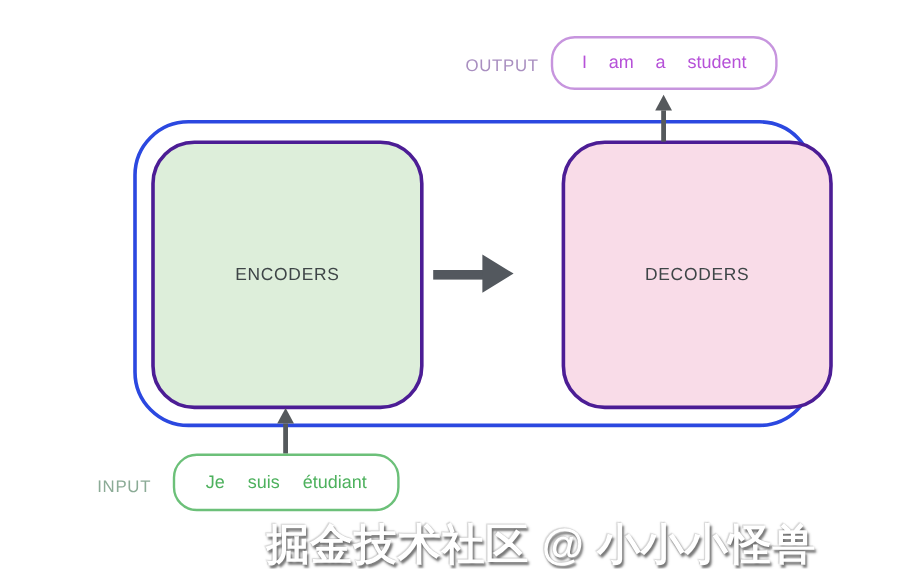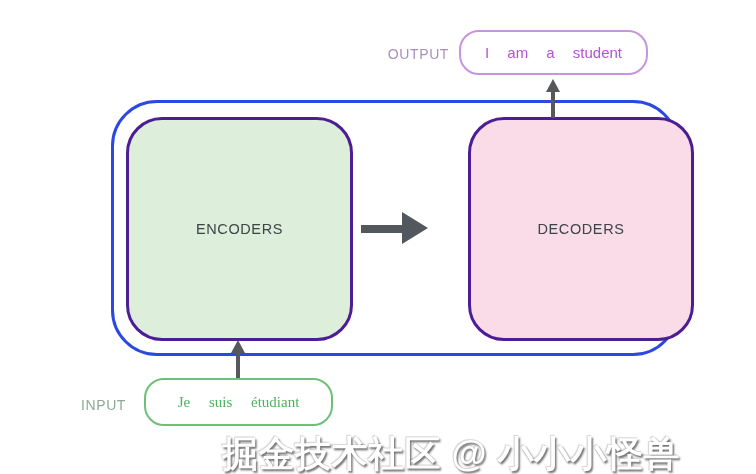--- a/index.html
+++ b/index.html
@@ -39,21 +39,20 @@
     left: 443px; top: 30px; width: 189px; height: 45px;
     border: 2.5px solid #c795de;
     color: #b651d8;
     word-spacing: 14px;
   }
   .input-chip {
     left: 128px; top: 378px; width: 189px; height: 48px;
     border: 2.5px solid #6cc079;
     color: #4db15d;
     word-spacing: 15px;
-    font-family: Liberation Serif, serif;
   }
 
   
   .blue-container {
     position: absolute;
     left: 95px; top: 100px; width: 568px; height: 256px;
     border: 3px solid #2b48e0;
     border-radius: 46px;
     background: transparent;
     z-index: 1;

